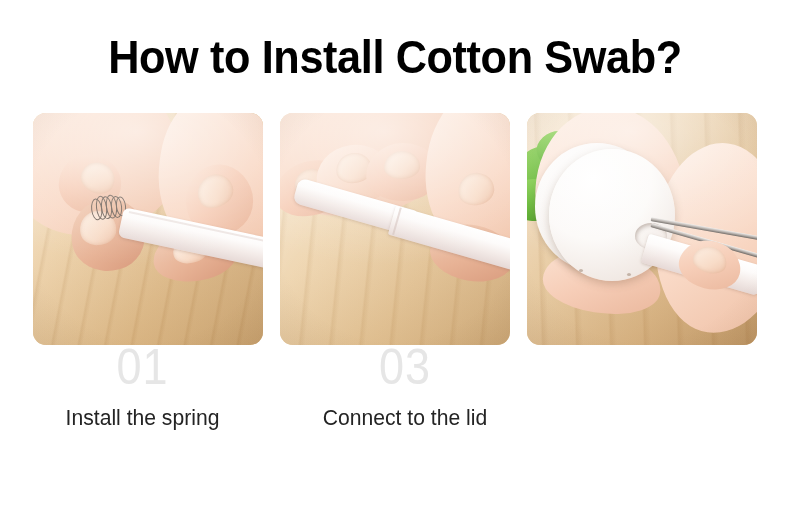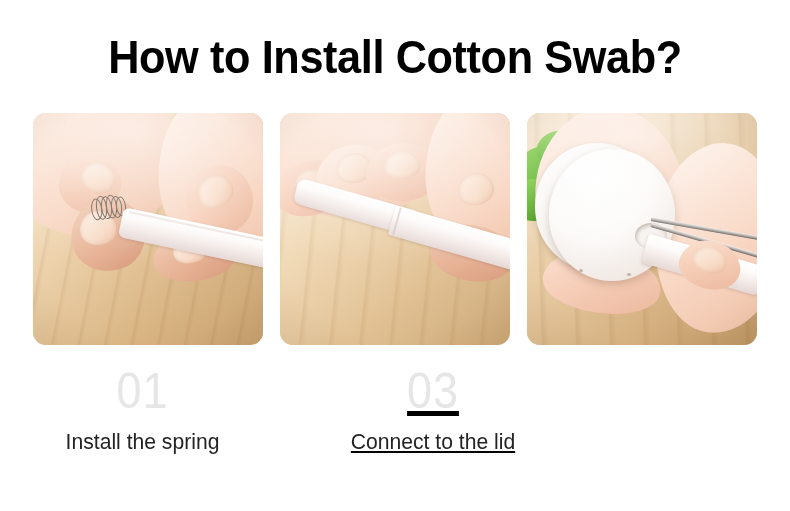--- a/index.html
+++ b/index.html
@@ -180,26 +180,25 @@
   }
   .tweezer {
     position: absolute;
     background: linear-gradient(180deg, #f0eeec 0%, #b9b3ae 48%, #6d6762 100%);
     border-radius: 1px;
   }
 
   
   #step-row {
     position: absolute;
-    top: 364px;
+    top: 340px;
     left: 0;
     width: 766px;
     height: 110px;
     display: flex;
-    gap: 28px;
   }
   .step-block {
     position: relative;
     flex: 0 0 auto;
     text-align: center;
   }
   .step-number {
     font-family: "Liberation Sans Narrow", "Liberation Sans", sans-serif;
     font-size: 50px;
     font-weight: 400;
@@ -382,17 +381,17 @@
 </div>
 
 <div id="step-row">
 
   <div class="step-block" style="width:285px;">
     <div class="step-number">01</div>
     <div class="step-caption">Install the spring</div>
   </div>
 
 
-  <div class="step-block" style="width:240px;text-decoration:underline;">
+  <div class="step-block" style="width:240px;">
     <div class="step-number">03</div>
     <div class="step-caption">Connect to the lid</div>
   </div>
 </div>
 
 </body></html>

